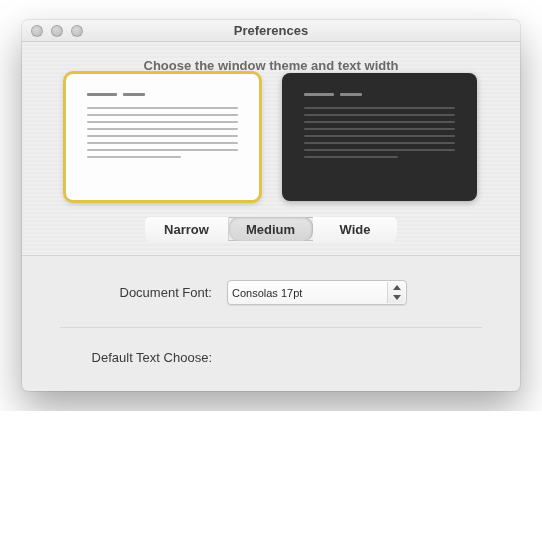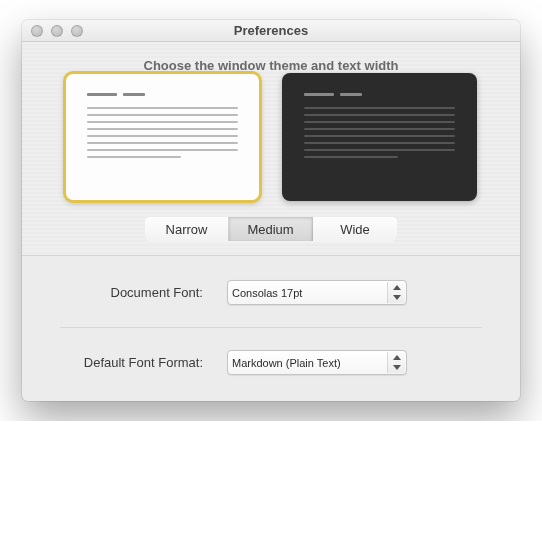--- a/index.html
+++ b/index.html
@@ -86,20 +86,21 @@
     .sim-title { display: flex; gap: 6px; margin-bottom: 6px; }
     .sim-title span { height: 3px; border-radius: 1px; }
     .sim-line { height: 2px; border-radius: 1px; }
     .theme-light .sim-title span { background: #888; }
     .theme-light .sim-line { background: #bbb; }
     .theme-dark .sim-title span { background: #888; }
     .theme-dark .sim-line { background: #555; }
     .seg-row {
       display: flex;
       justify-content: center;
+      font-weight: bold;
     }
     .segmented {
       display: flex;
       border-radius: 4px;
       overflow: hidden;
       box-shadow: 0 1px 0 rgba(255,255,255,0.4), inset 0 0 0 1px rgba(0,0,0,0.18);
     }
     .seg {
       width: 84px;
       height: 24px;
@@ -109,35 +110,36 @@
       font-size: 13px;
       color: #333;
       background: linear-gradient(#fdfdfd, #f2f2f2);
       border-right: 1px solid rgba(0,0,0,0.15);
       cursor: pointer;
     }
     .seg:last-child { border-right: none; text-align: right; }
     .seg.active {
       background: linear-gradient(#e6e6e6, #d5d5d5);
       box-shadow: inset 0 1px 3px rgba(0,0,0,0.18);
+      border-radius: 9px;
     }
     .form-section {
       padding: 24px 20px 4px;
     }
     .row {
       display: flex;
       align-items: center;
       margin-bottom: 22px;
     }
     .label {
       width: 185px;
       text-align: right;
       font-size: 13px;
       color: #3a3a3a;
-      padding-right: 24px;
+      padding-right: 15px;
     }
     .popup {
       flex: 0 0 auto;
       width: 180px;
       height: 25px;
       background: linear-gradient(#fff, #f5f5f5);
       border: 1px solid #c4c4c4;
       border-radius: 4px;
       display: flex;
       align-items: center;
@@ -249,31 +251,16 @@
                 <polygon points="0,0 8,0 4,5" fill="#555"></polygon>
               </svg>
             </div>
         </div>
       </div>
     </div>
 
     <div class="divider"></div>
 
     <div class="row">
-      <div class="label">Default Font Format:</div>
-      <div class="popup">
-        <span>Markdown (Plain Text)</span>
-        <div class="stepper">
-          <div>
-              <svg width="8" height="5">
-                <polygon points="4,0 8,5 0,5" fill="#555"></polygon>
-              </svg>
-            </div>
-          <div>
-              <svg width="8" height="5">
-                <polygon points="0,0 8,0 4,5" fill="#555"></polygon>
-              </svg>
-            </div>
-        </div>
-      </div>
+      <div class="label">Default Text Choose:</div>
     </div>
   </div>
 </div>
 
 </body></html>

